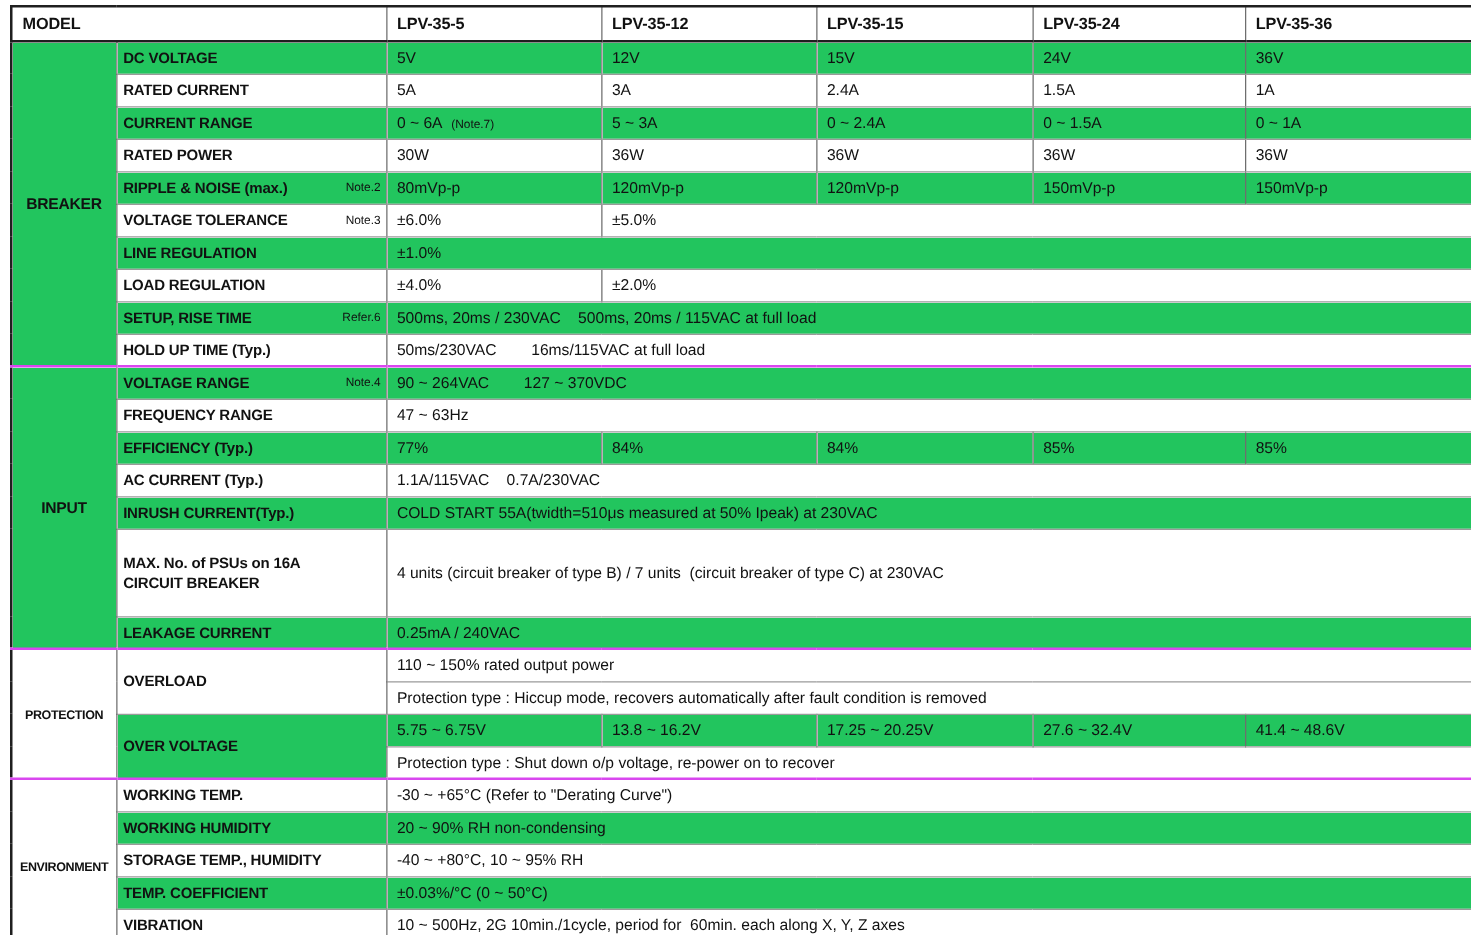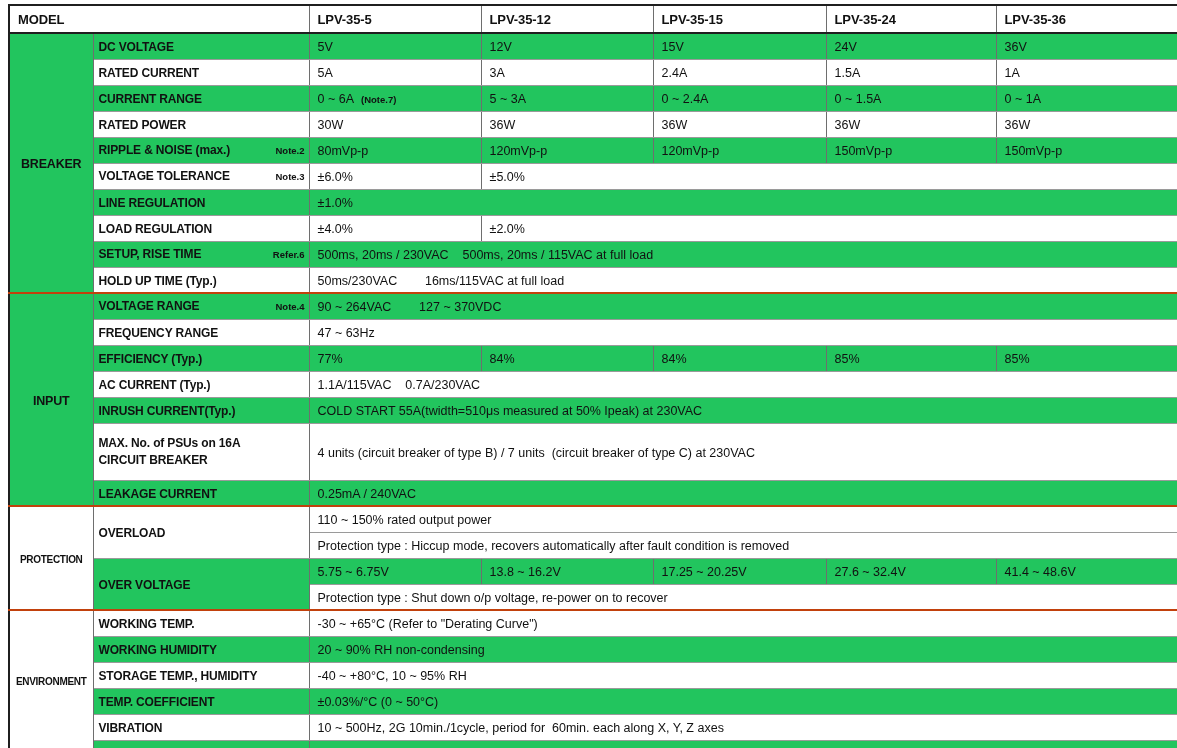--- a/index.html
+++ b/index.html
@@ -23,36 +23,36 @@
     border-right: 1px solid #6e6e6e;
     border-top: 1px solid #9a9a9a;
     border-bottom: 1px solid #9a9a9a;
     vertical-align: middle;
     overflow: hidden;
     padding: 0;
   }
   td:last-child { border-right: 0; }
   tr       { height: 26px; }
   tr.hd    { height: 28px; }
-  tr.tall  { height: 57px; }
+  tr.tall  { height: 70px; }
   tr.sliver{ height: 10px; }
   tr.hd td      { border-bottom: 2px solid #1f1f1f; }
-  tr.sec-top td { border-top: 2px solid #c2410c; margin-left: 44px; }
+  tr.sec-top td { border-top: 2px solid #d946ef; margin-left: 44px; }
   tr.g > td { background: #22c55e; }
   td.sec { background: #ffffff; text-align: center; }
   td.g-cell { background: #e8e8e8; }
   .sec .t {
     font-weight: bold; font-size: 12.5px; letter-spacing: -0.2px;
   }
   .sec .t.sm { font-size: 10px; letter-spacing: -0.3px; }
   td.plabel { padding-left: 5px; padding-right: 4px; }
   td.pval   { padding-left: 8px; padding-right: 4px; }
   .lbl  { font-weight: bold; font-size: 12px; letter-spacing: -0.15px; white-space: nowrap; }
   .val  { font-size: 12.5px; white-space: pre; }
-  .note { font-weight: bold; font-size: 9.5px; white-space: nowrap; }
+  .note { font-weight: normal; font-size: 9.5px; white-space: nowrap; }
   .flx  { display: flex; justify-content: space-between; align-items: center; gap: 25px; }
   .model{ font-weight: bold; font-size: 13px; letter-spacing: -0.1px; }
   .two  { line-height: 1.35; }
   .inote{ margin-left: 7px; }
 </style>
 </head>
 <body>
 
 <table class="spec">
   <colgroup>

